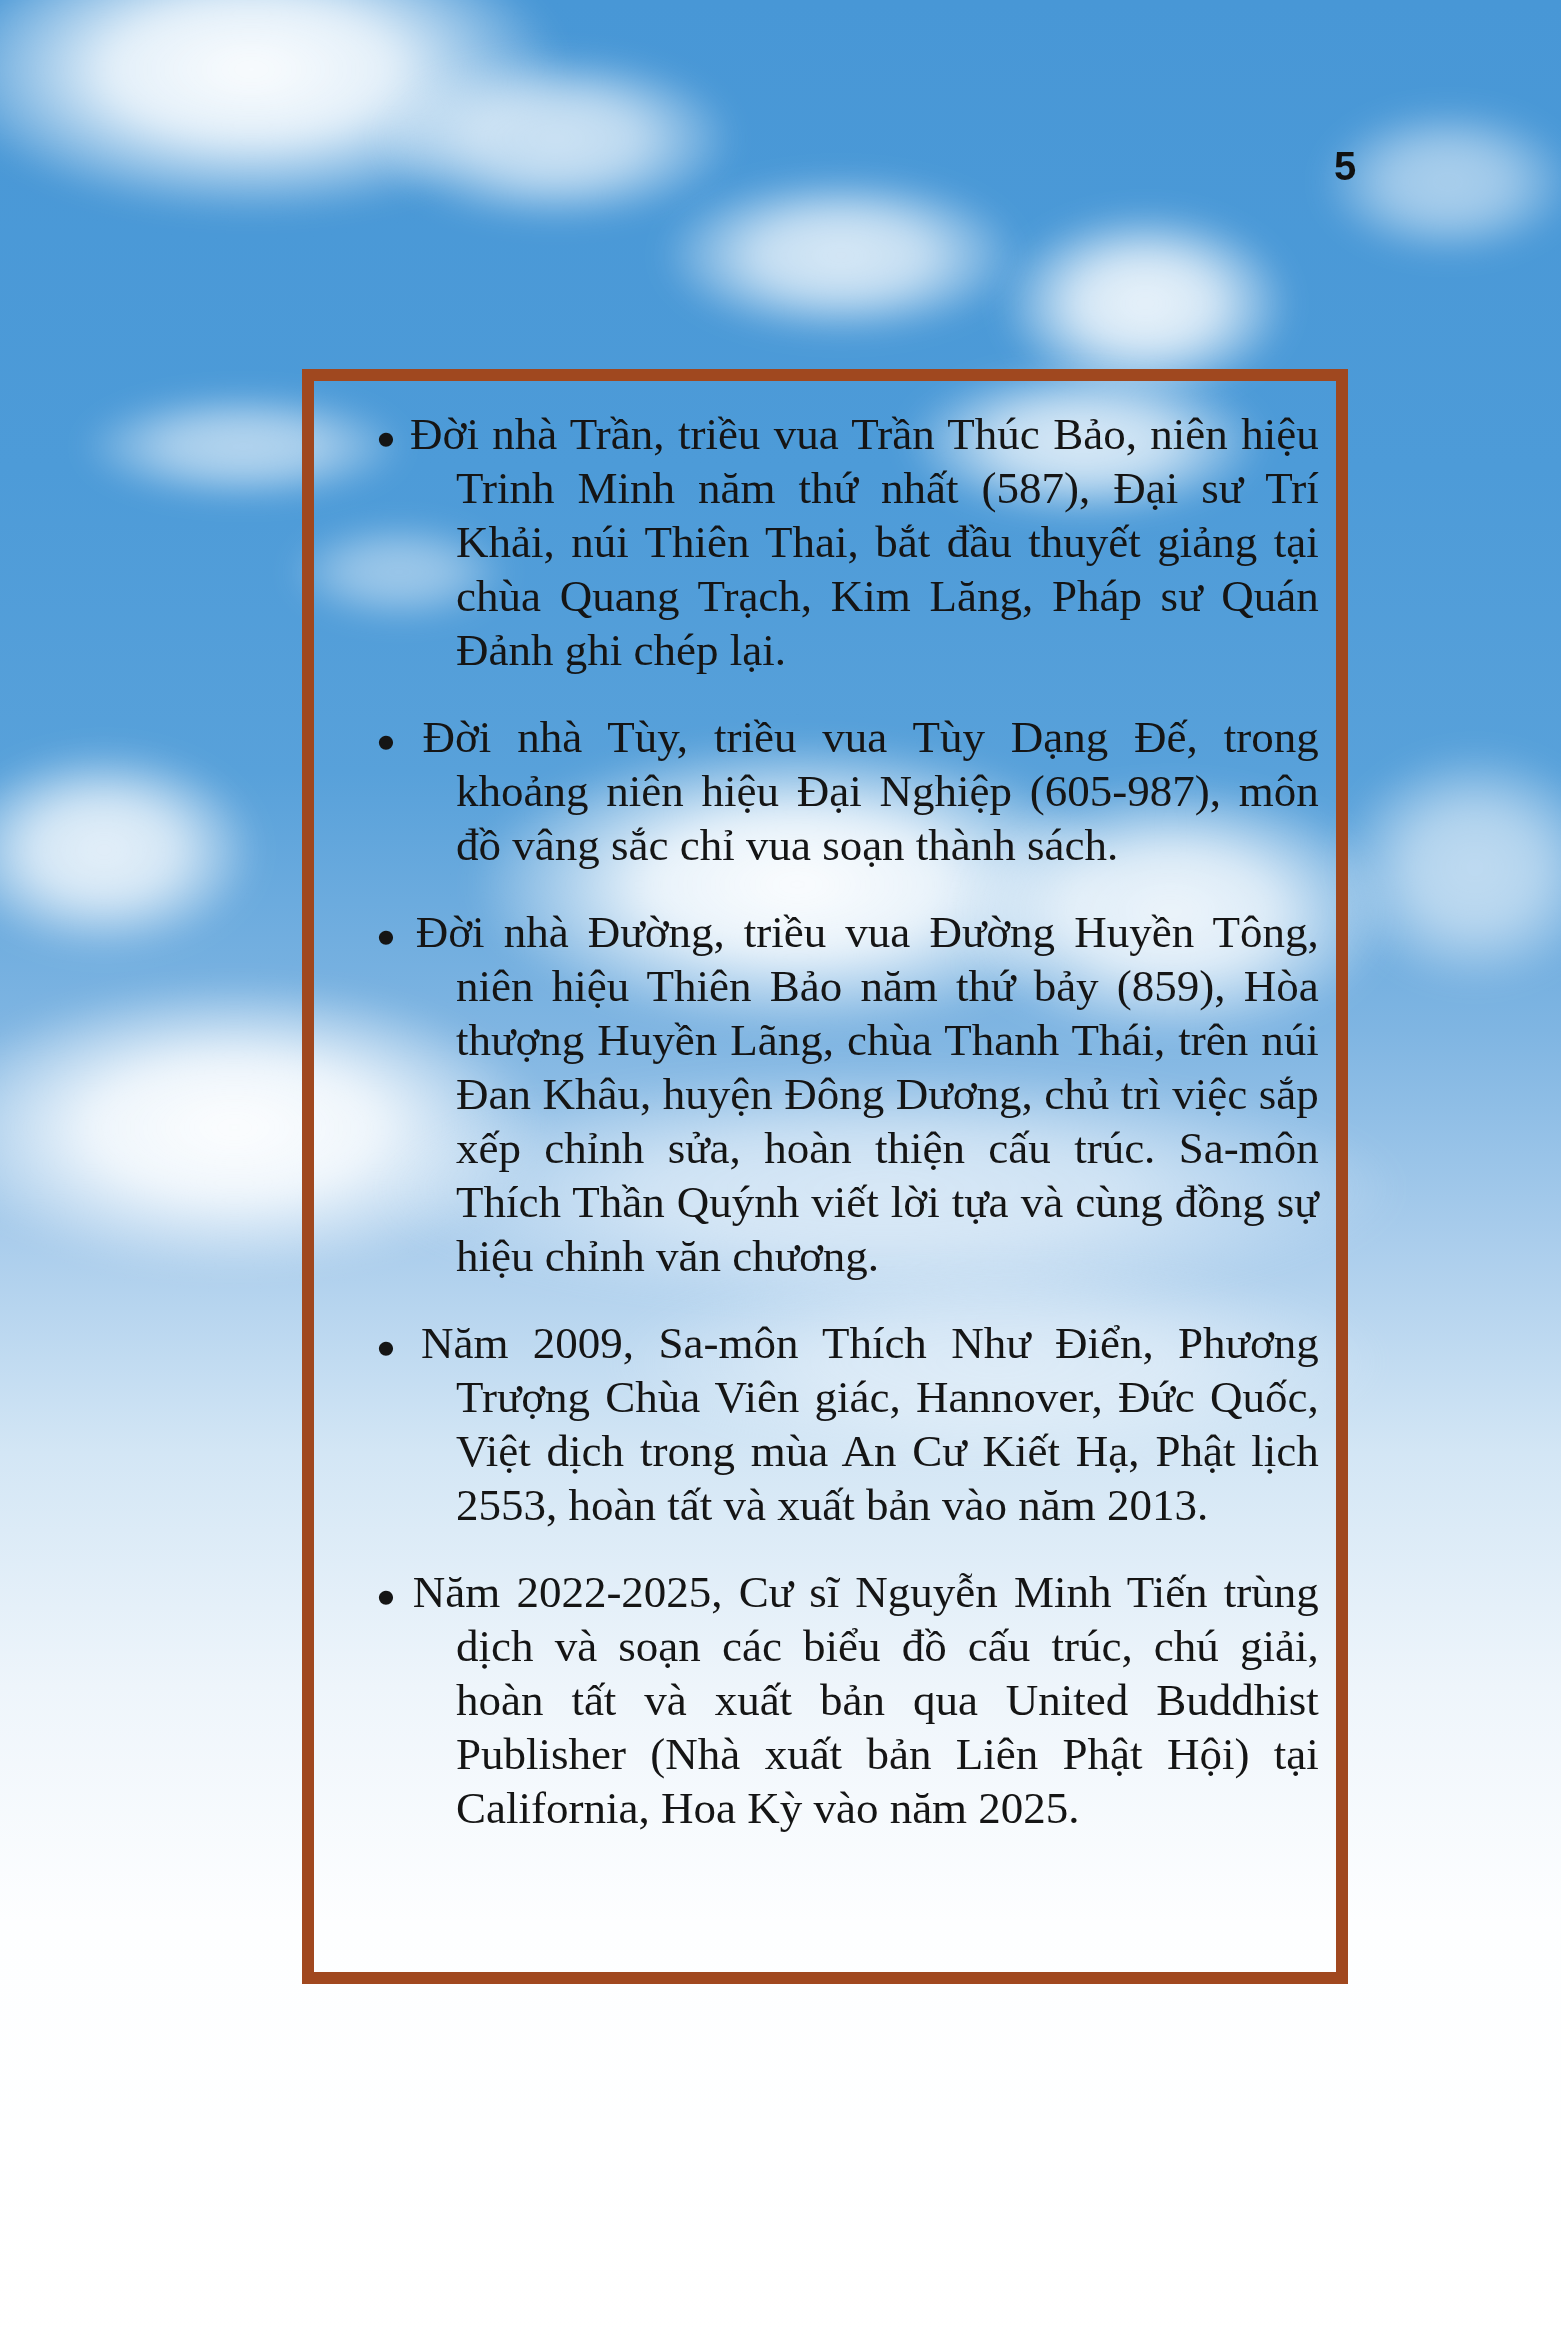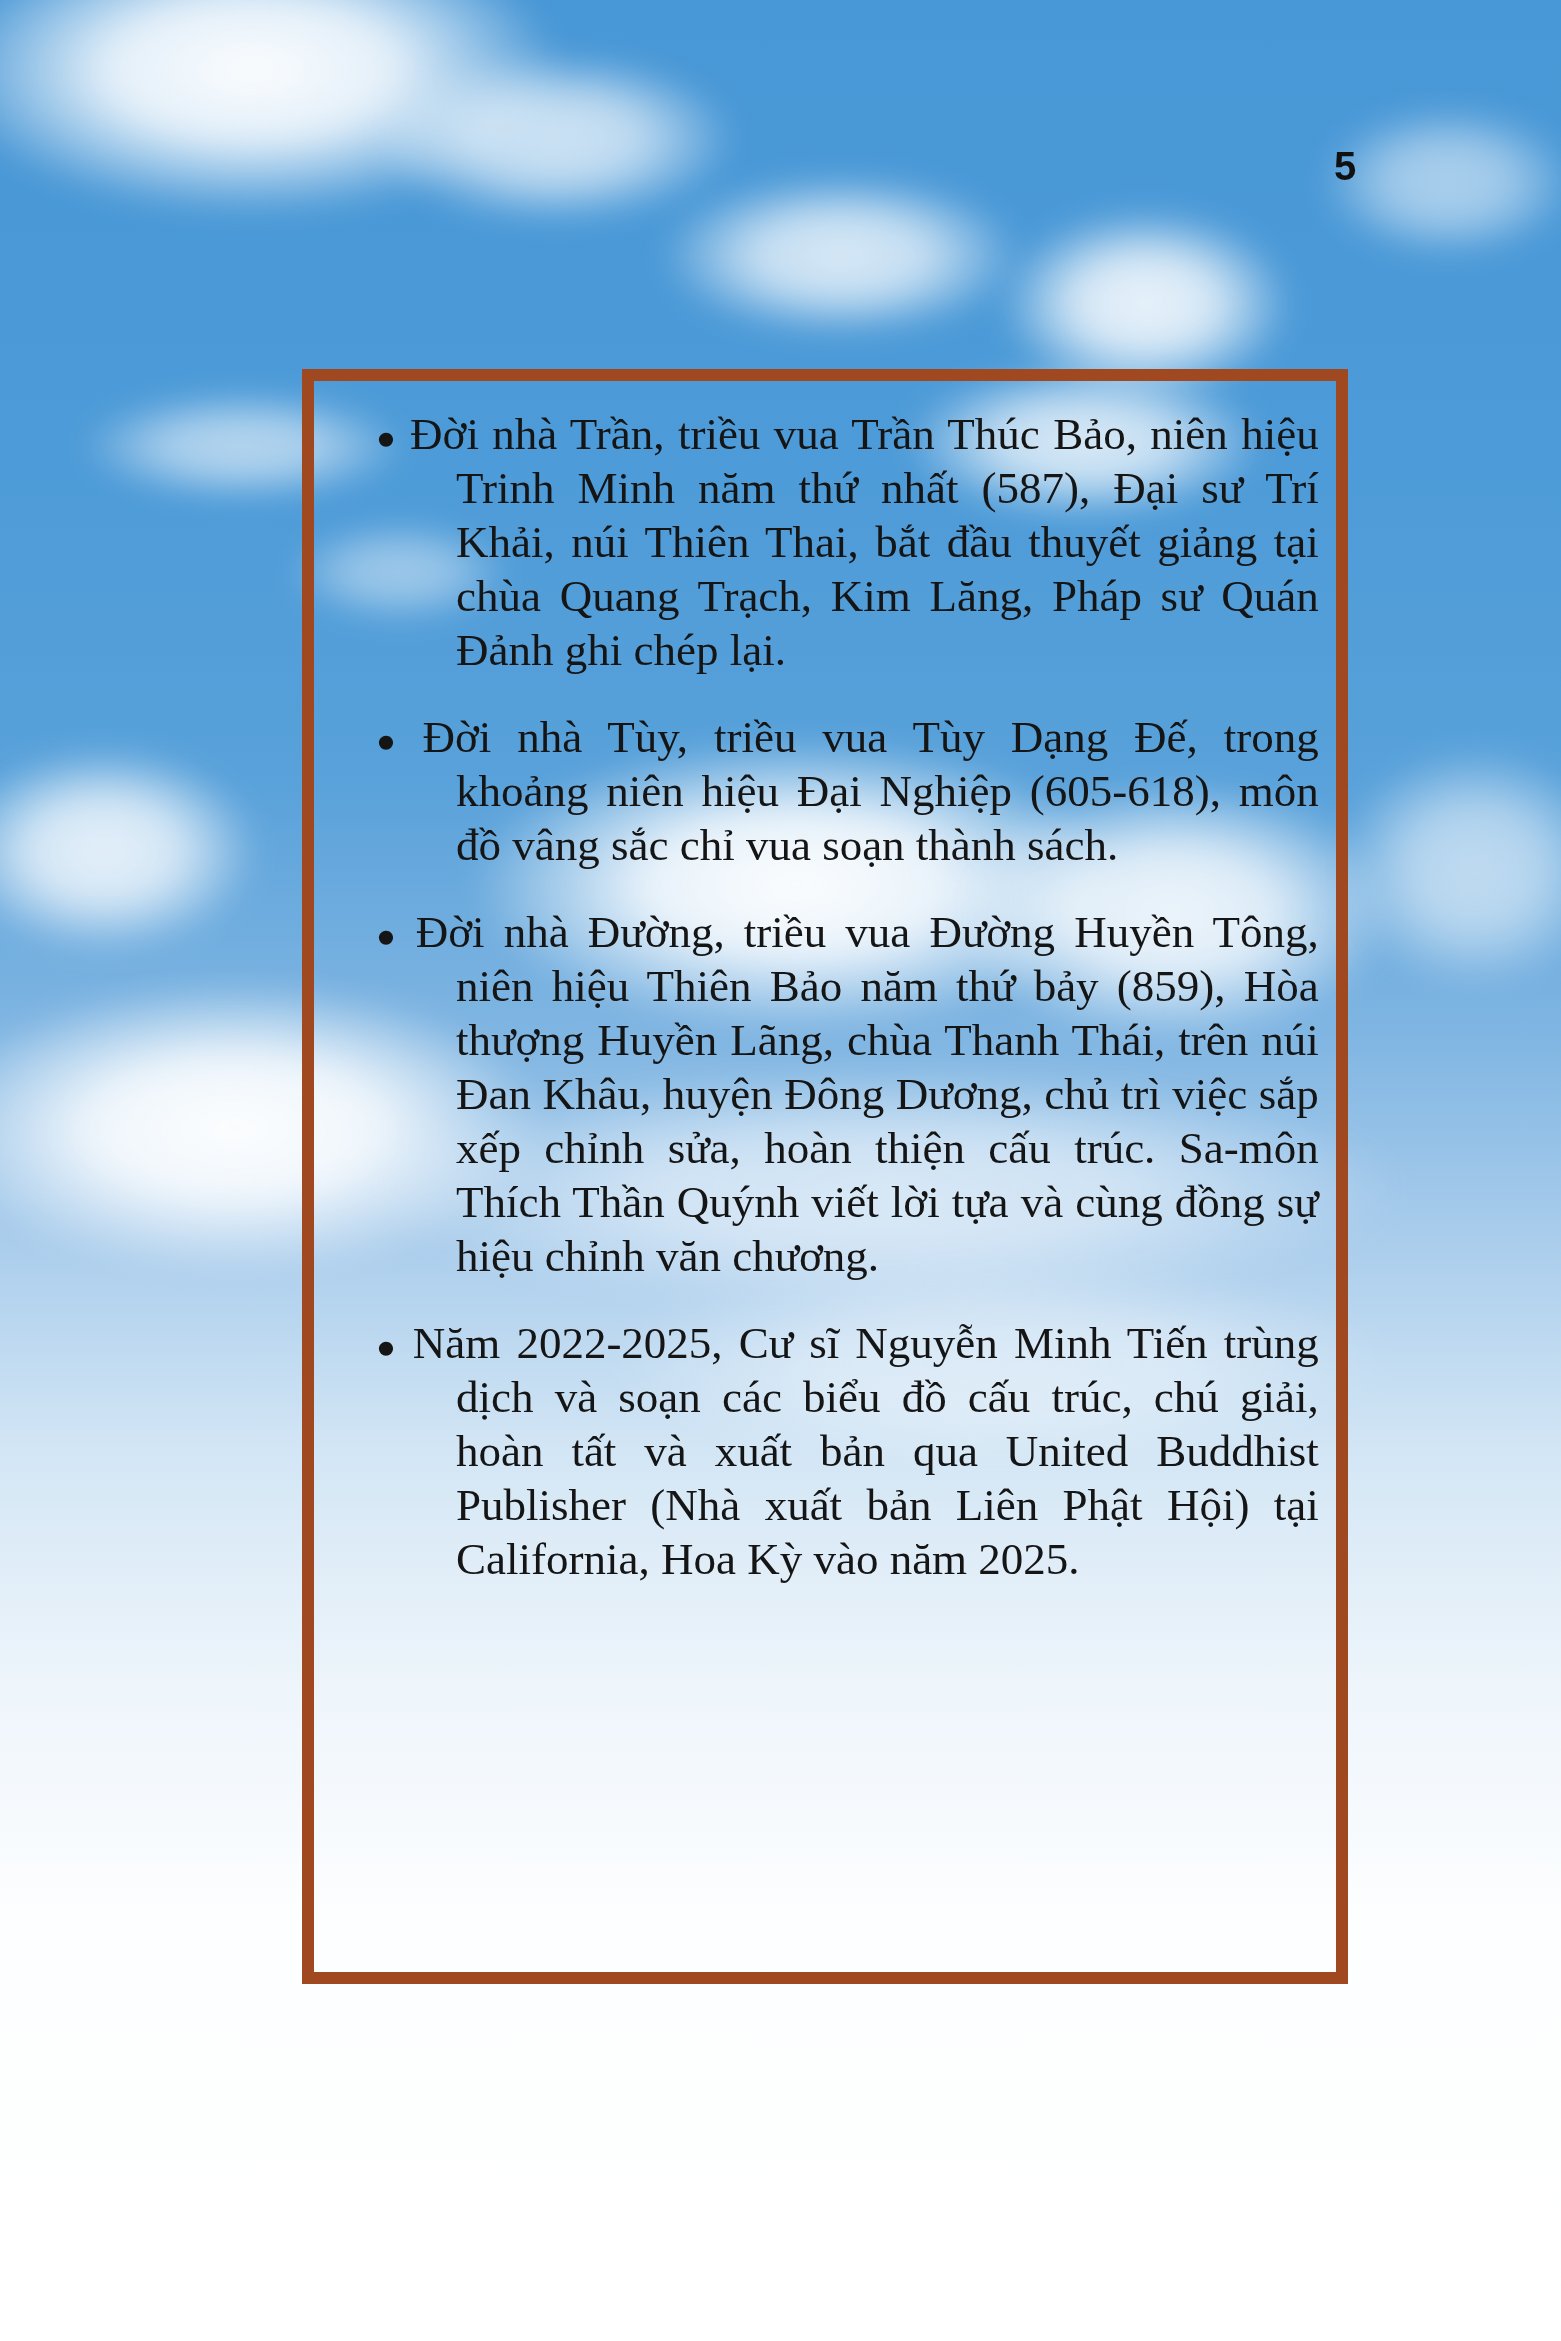--- a/index.html
+++ b/index.html
@@ -78,20 +78,21 @@
   <div class="cloud" style="left:-78px;top:980px;width:625px;height:295px;opacity:1;"></div>
   <div class="cloud" style="left:1336px;top:746px;width:278px;height:243px;opacity:.6;"></div>
   <div class="cloud" style="left:364px;top:1067px;width:1041px;height:243px;opacity:.6;"></div>
   <div class="cloud" style="left:607px;top:1258px;width:781px;height:208px;opacity:.45;"></div>
 
   <div class="page-number">5</div>
 
   <div class="frame">
     <ul class="bullets">
       <li><span class="bullet">●</span><span>Đời nhà Trần, triều vua Trần Thúc Bảo, niên hiệu Trinh Minh năm thứ nhất (587), Đại sư Trí Khải, núi Thiên Thai, bắt đầu thuyết giảng tại chùa Quang Trạch, Kim Lăng, Pháp sư Quán Đảnh ghi chép lại.</span></li>
-      <li><span class="bullet">●</span><span>Đời nhà Tùy, triều vua Tùy Dạng Đế, trong khoảng niên hiệu Đại Nghiệp (605-618), môn đồ vâng sắc chỉ vua soạn thành sách.</span></li>
+      <li><span class="bullet">●</span><span>Đời nhà Tùy, triều vua Tùy Dạng Đế, trong khoảng niên hiệu Đại Nghiệp (605-987), môn đồ vâng sắc chỉ vua soạn thành sách.</span></li>
       <li><span class="bullet">●</span><span>Đời nhà Đường, triều vua Đường Huyền Tông, niên hiệu Thiên Bảo năm thứ bảy (859), Hòa thượng Huyền Lãng, chùa Thanh Thái, trên núi Đan Khâu, huyện Đông Dương, chủ trì việc sắp xếp chỉnh sửa, hoàn thiện cấu trúc. Sa-môn Thích Thần Quýnh viết lời tựa và cùng đồng sự hiệu chỉnh văn chương.</span></li>
+      <li><span class="bullet">●</span><span>Năm 2009, Sa-môn Thích Như Điển, Phương Trượng Chùa Viên giác, Hannover, Đức Quốc, Việt dịch trong mùa An Cư Kiết Hạ, Phật lịch 2553, hoàn tất và xuất bản vào năm 2013.</span></li>
       <li><span class="bullet">●</span><span>Năm 2022-2025, Cư sĩ Nguyễn Minh Tiến trùng dịch và soạn các biểu đồ cấu trúc, chú giải, hoàn tất và xuất bản qua United Buddhist Publisher (Nhà xuất bản Liên Phật Hội) tại California, Hoa Kỳ vào năm 2025.</span></li>
     </ul>
   </div>
 
 </div>
 
 
 </body></html>

